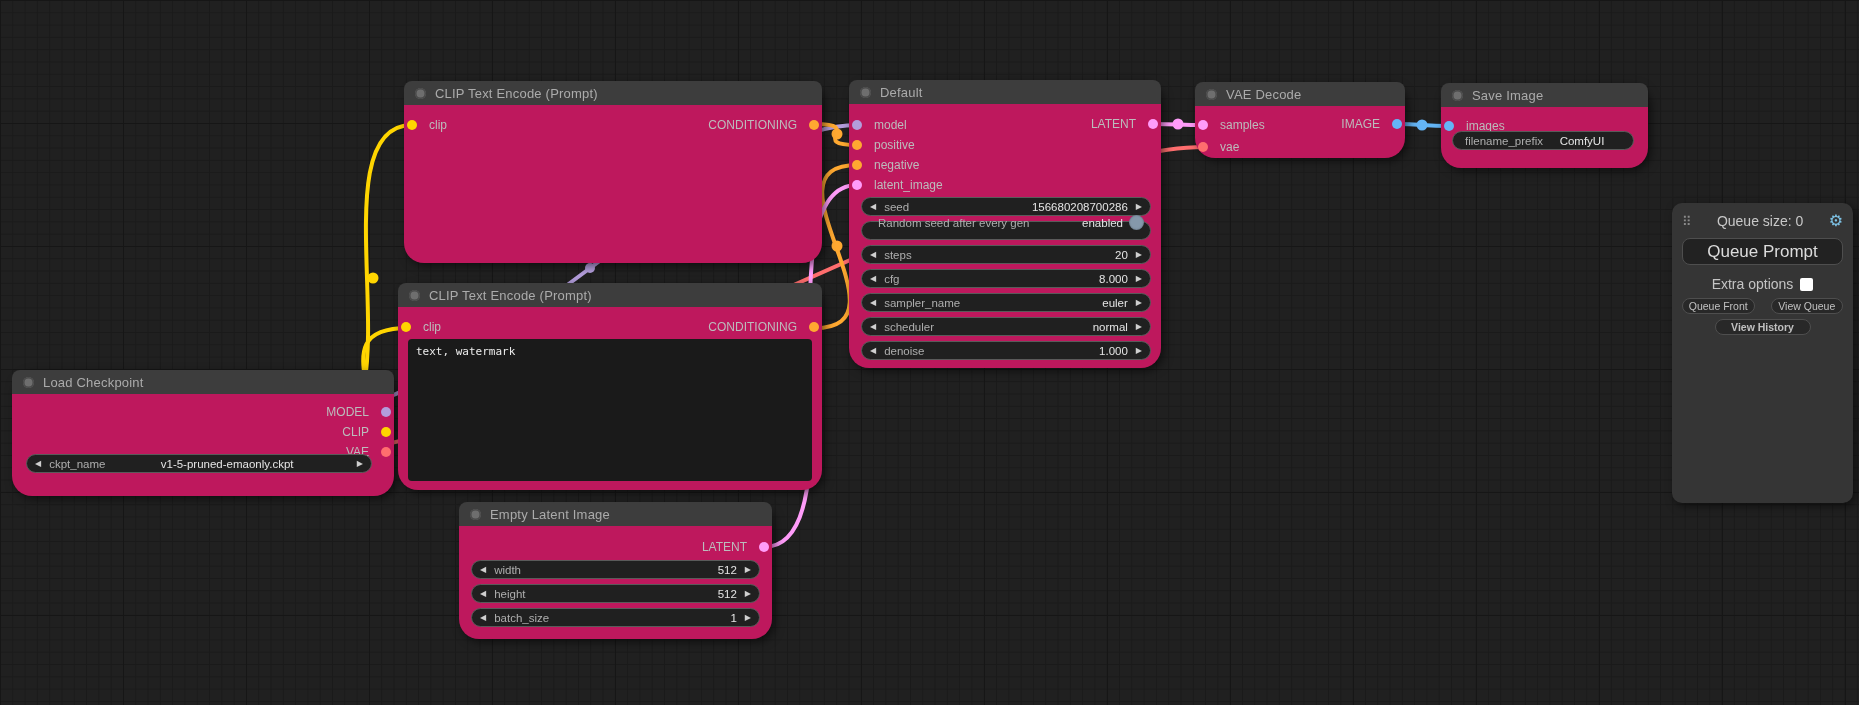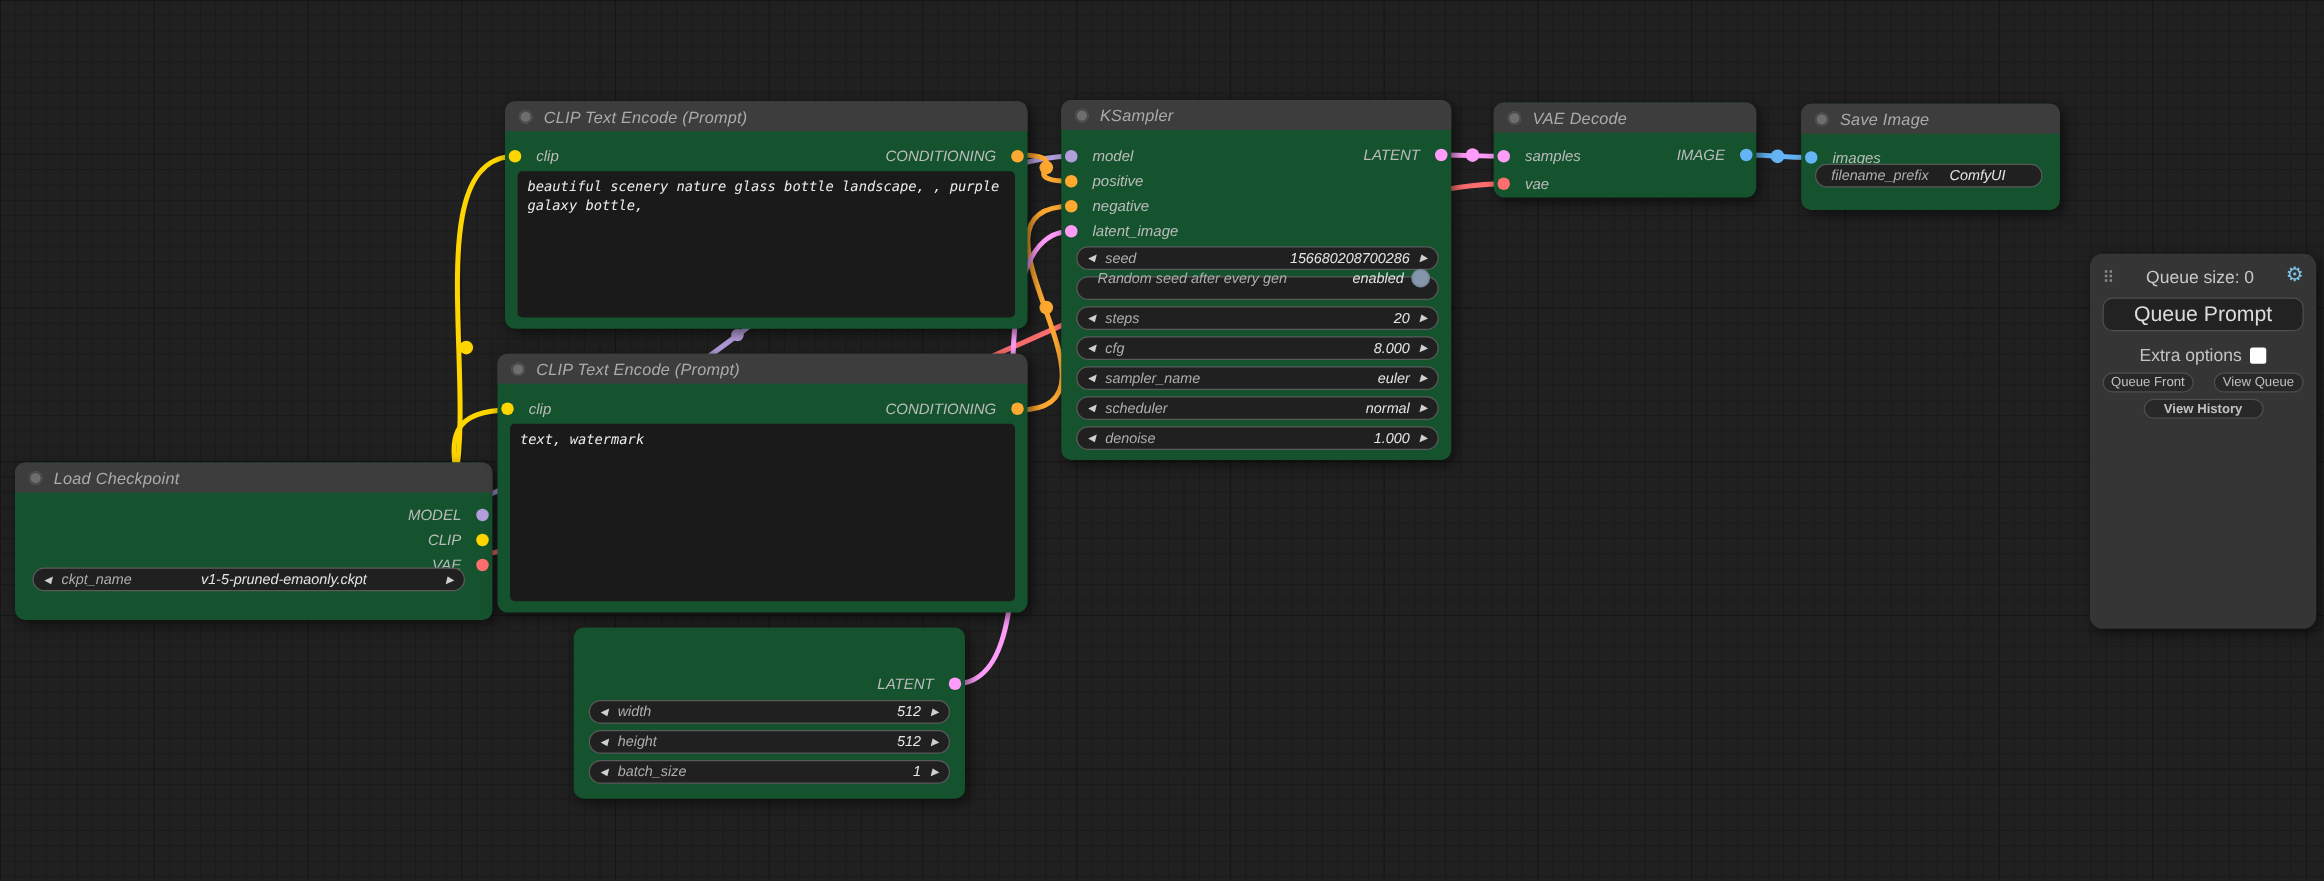--- a/index.html
+++ b/index.html
@@ -12,22 +12,22 @@
       linear-gradient(#161616 1px, transparent 1px),
       linear-gradient(90deg,#161616 1px, transparent 1px),
       linear-gradient(#1a1a1a 1px, transparent 1px),
       linear-gradient(90deg,#1a1a1a 1px, transparent 1px);
     background-size:123px 123px,123px 123px,12.3px 12.3px,12.3px 12.3px;
   }
   #wires { position:absolute; left:0; top:0; width:1859px; height:705px; }
   #wires path { fill:none; stroke-width:4; stroke-linecap:round; }
 
   .node {
-    position:absolute; background:#14532d; border-radius:8px;
-    box-shadow:3px 3px 10px rgba(0,0,0,.55); color:#b8b8b8;font-style:italic;
+    position:absolute; background:#be185d; border-radius:20px;
+    box-shadow:3px 3px 10px rgba(0,0,0,.55); color:#b8b8b8;
   }
   .node-title {
     height:24px; background:#3d3d3d; border-radius:8px 8px 0 0;
     display:flex; align-items:center; gap:9px; padding:0 11px;
     font-size:13px; color:#ababab; letter-spacing:.2px;
   }
   .title-dot {
     width:11px; height:11px; border-radius:50%;
     background:#6e6e6e; box-shadow:inset 0 0 0 1.5px #4a4a4a;
   }
@@ -132,40 +132,43 @@
     <span>CLIP Text Encode (Prompt)</span>
   </div>
   <div class="port in" style="top:36px;">
     <span class="pdot" style="background-color: rgb(255, 213, 0);"></span>
     <span>clip</span>
   </div>
   <div class="port out" style="top:36px;">
     <span>CONDITIONING</span>
     <span class="pdot" style="background-color: rgb(255, 169, 49);"></span>
   </div>
-  <div class="prompt-box">beautiful scenery nature glass bottle landscape, , purple galaxy bottle,</div>
 </div>
 
 <div class="node" style="left:398px; top:283px; width:424px; height:207px;">
   <div class="node-title">
     <span class="title-dot"></span>
     <span>CLIP Text Encode (Prompt)</span>
   </div>
   <div class="port in" style="top:36px;">
     <span class="pdot" style="background-color: rgb(255, 213, 0);"></span>
     <span>clip</span>
   </div>
   <div class="port out" style="top:36px;">
     <span>CONDITIONING</span>
     <span class="pdot" style="background-color: rgb(255, 169, 49);"></span>
   </div>
   <div class="prompt-box">text, watermark</div>
 </div>
 
 <div class="node" style="left:459px; top:502px; width:313px; height:137px;">
+  <div class="node-title">
+    <span class="title-dot"></span>
+    <span>Empty Latent Image</span>
+  </div>
   <div class="port out" style="top:37px;">
     <span>LATENT</span>
     <span class="pdot" style="background-color: rgb(255, 156, 249);"></span>
   </div>
   <div class="widget" style="left:12px; right:12px; top:58px;">
     <span class="arr">◀</span>
     <span class="wlabel">width</span>
     <span class="wvalue">512</span>
     <span class="arr">▶</span>
   </div>
@@ -179,21 +182,21 @@
     <span class="arr">◀</span>
     <span class="wlabel">batch_size</span>
     <span class="wvalue">1</span>
     <span class="arr">▶</span>
   </div>
 </div>
 
 <div class="node" style="left:849px; top:80px; width:312px; height:288px;">
   <div class="node-title">
     <span class="title-dot"></span>
-    <span>KSampler</span>
+    <span>Default</span>
   </div>
   <div class="port in" style="top:37px;">
     <span class="pdot" style="background-color: rgb(179, 157, 219);"></span>
     <span>model</span>
   </div>
   <div class="port in" style="top:57px;">
     <span class="pdot" style="background-color: rgb(255, 169, 49);"></span>
     <span>positive</span>
   </div>
   <div class="port in" style="top:77px;">

